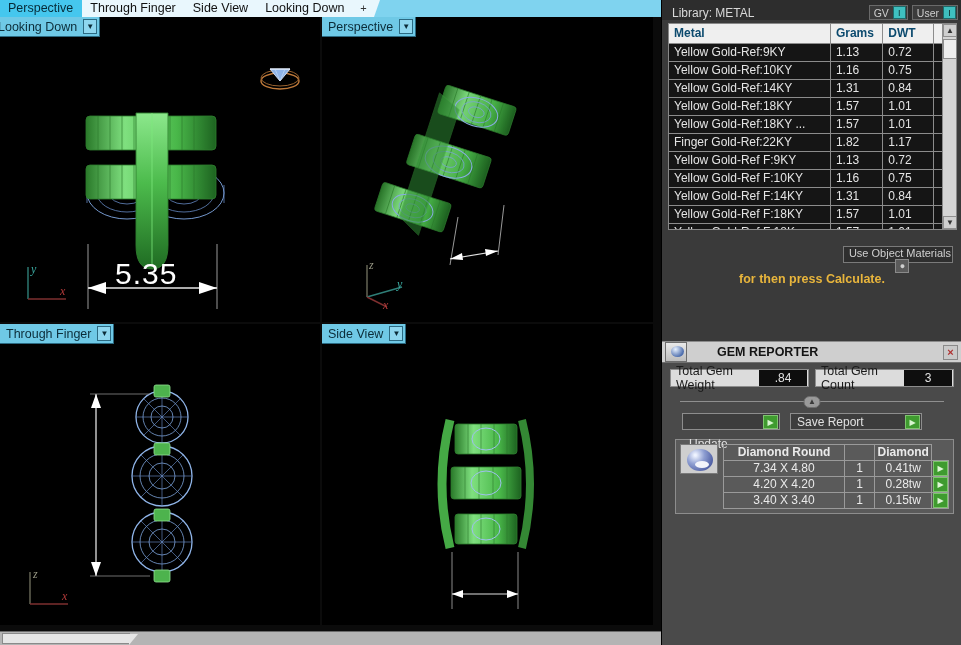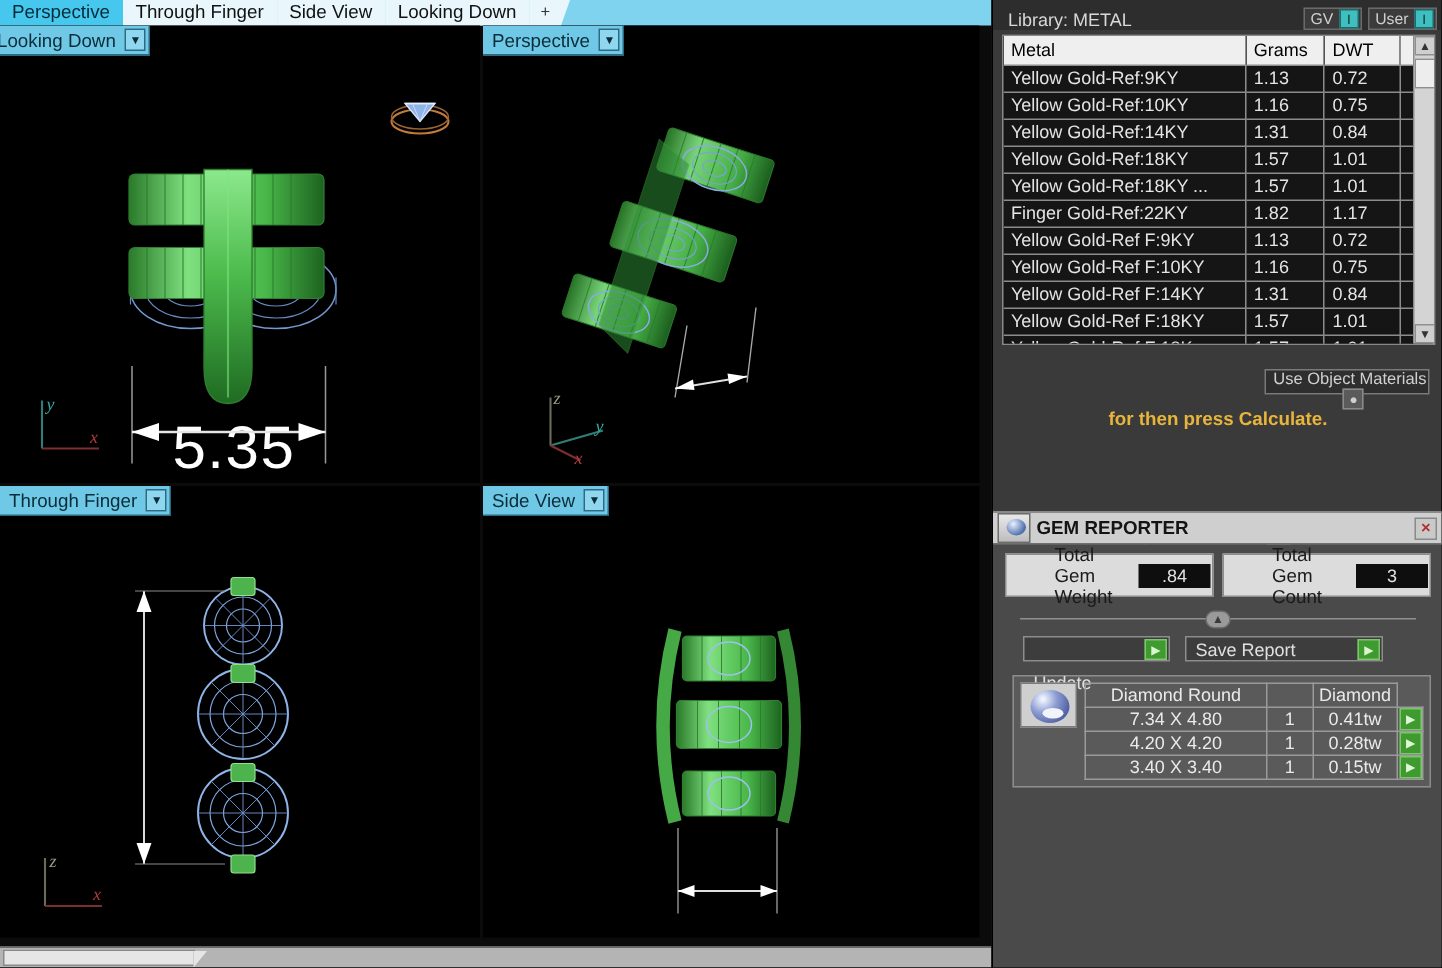--- a/index.html
+++ b/index.html
@@ -93,21 +93,21 @@
     margin: 3px 4px 0 6px; background: #1a1a1a;
     border: 1px solid #888; height: 207px; position: relative; overflow: hidden;
   }
   table.mtable { width: 100%; border-collapse: collapse; table-layout: fixed; }
   table.mtable th, table.mtable td {
     font-size: 12px; color: #e4e4e4; text-align: left;
     padding: 0 0 0 5px; height: 17px; line-height: 17px;
     border-right: 1px solid #8c8c8c; border-bottom: 1px solid #8c8c8c;
     overflow: hidden; white-space: nowrap;
   }
-  table.mtable th { background: #efefef; color: #000000; font-weight: normal; height: 14px; line-height: 19px; }
+  table.mtable th { background: #efefef; color: #0c4a6e; font-weight: bold; height: 14px; line-height: 19px; }
   table.mtable td { background: #151515; }
   .col-metal { width: 160px; }
   .col-g { width: 52px; }
   .col-d { width: 50px; }
   .col-x { width: 22px; }
   .mscroll {
     position: absolute; right: 0; top: 0; width: 14px; bottom: 0;
     background: #d4d4d4; border-left: 1px solid #8c8c8c;
   }
   .mscroll .arrow {
@@ -147,42 +147,42 @@
   .gbtn {
     width: 15px; height: 14px; background: #3f9b2f;
     border: 1px solid #7fc46f; color: #d8f5cf;
     font-size: 8px; text-align: center; line-height: 13px;
   }
 
   
   .gem-head {
     position: absolute; left: 0; top: 341px; width: 300px; height: 22px;
     background: #cfcfcf; border-top: 1px solid #8b8b8b; border-bottom: 1px solid #6f6f6f;
-    display: flex; align-items: center;
+    display: flex; align-items: center; gap: 26px;
   }
   .gem-ico {
     width: 22px; height: 20px; margin: 0 4px 0 3px;
     background: linear-gradient(#e9e9e9,#bdbdbd);
     border: 1px solid #6d6d6d; position: relative; overflow: hidden;
   }
   .gem-ico::after {
     content: ""; position: absolute; left: 5px; top: 3px; width: 13px; height: 11px;
     border-radius: 50%; background: radial-gradient(circle at 35% 30%, #e8f2ff, #4f6fae 70%);
   }
   .gem-head .gt { font-size: 12.5px; font-weight: bold; color: #141414; }
   .gem-head .xbtn {
     margin-left: auto; margin-right: 4px; width: 15px; height: 15px;
     border: 1px solid #8a8a8a; background: #c9c9c9;
     color: #b03030; font-size: 11px; text-align: center; line-height: 13px; font-weight: bold;
   }
   .gem-body { position: absolute; left: 0; top: 363px; width: 300px; height: 282px; background: #4a4a4a; }
   .gw-row { display: flex; gap: 6px; padding: 6px 8px 0 8px; }
   .gfield {
-    flex: 1; display: flex; align-items: center; height: 29px;
-    border: 1px solid #8d8d8d; background: #dcdcdc; padding-left: 27px;
+    flex: 1; display: flex; align-items: center; height: 18px;
+    border: 1px solid #8d8d8d; background: #dcdcdc;
   }
   .gfield .lb { flex: 1; font-size: 12.5px; color: #1a1a1a; padding-left: 5px; }
   .gfield .vv {
     width: 48px; height: 16px; margin: 0 1px;
     background: #0e0e0e; color: #e2e2e2; font-size: 12px;
     text-align: center; line-height: 16px;
   }
   .divider { position: relative; margin: 9px 18px 0 18px; height: 12px; }
   .divider .ln { position: absolute; top: 5px; left: 0; right: 0; height: 1px; background: #8f8f8f; }
   .divider .bub {
@@ -217,21 +217,21 @@
   .dgem::before {
     content: ""; position: absolute; left: 14px; bottom: 5px; width: 14px; height: 7px;
     border-radius: 50%; background: #f2f4fb; z-index: 2;
   }
   table.dtable { border-collapse: collapse; table-layout: fixed; margin-left: 5px; }
   table.dtable th, table.dtable td {
     font-size: 12px; color: #eaeaea; text-align: center;
     height: 15px; line-height: 15px;
     border: 1px solid #9a9a9a; white-space: nowrap;
   }
-  table.dtable th { font-weight: normal; }
+  table.dtable th { font-weight: bold; }
   .dc1 { width: 124px; } .dc2 { width: 33px; } .dc3 { width: 57px; } .dc4 { width: 17px; }
   td.dbtn { border: 0; padding: 0 0 0 1px; }
   .dbtn .gb2 {
     width: 15px; height: 15px; background: #3f9b2f; border: 1px solid #7fc46f;
     color: #dff7d6; font-size: 8px; text-align: center; line-height: 14px;
   }
 
   
   .hscroll {
     position: absolute; left: 0; bottom: 0; width: 661px; height: 14px;
@@ -327,21 +327,21 @@
               <line x1="182" y1="148" x2="182" y2="182"></line>
             <line x1="194" y1="148" x2="194" y2="182"></line>
               <line x1="206" y1="148" x2="206" y2="182"></line>
           </g>
         </g>
 
         <path d="M136 96 L168 96 L168 228 Q168 252 152 252 Q136 252 136 228 Z" fill="url(#gGreen)" stroke="#2f7f2f" stroke-width="0.9"></path>
         <line x1="152" y1="96" x2="152" y2="248" stroke="#7de87d" stroke-width="1.4" opacity="0.55"></line>
       </svg>
 
-      <div class="dimtxt" style="left:115px; top:260px; font-size:40px; letter-spacing:1px;text-align:right;">5.35</div>
+      <div class="dimtxt" style="left:115px; top:240px; font-size:30px; letter-spacing:1px;text-align:right;">5.35</div>
       <svg width="320" height="305" style="position:absolute;left:0;top:0;z-index:5;">
         <line x1="88" y1="227" x2="88" y2="292" stroke="#9a9a9a" stroke-width="1"></line>
         <line x1="217" y1="227" x2="217" y2="292" stroke="#9a9a9a" stroke-width="1"></line>
         <line x1="88" y1="271" x2="217" y2="271" stroke="#e6e6e6" stroke-width="1.6"></line>
         <polygon points="88,271 106,265 106,277" fill="#ffffff"></polygon>
         <polygon points="217,271 199,265 199,277" fill="#ffffff"></polygon>
       </svg>
 
       <svg class="thumb" style="left:258px; top:42px;" width="44" height="34">
         <ellipse cx="22" cy="22" rx="19" ry="8" fill="none" stroke="#c07a3a" stroke-width="1.4"></ellipse>

